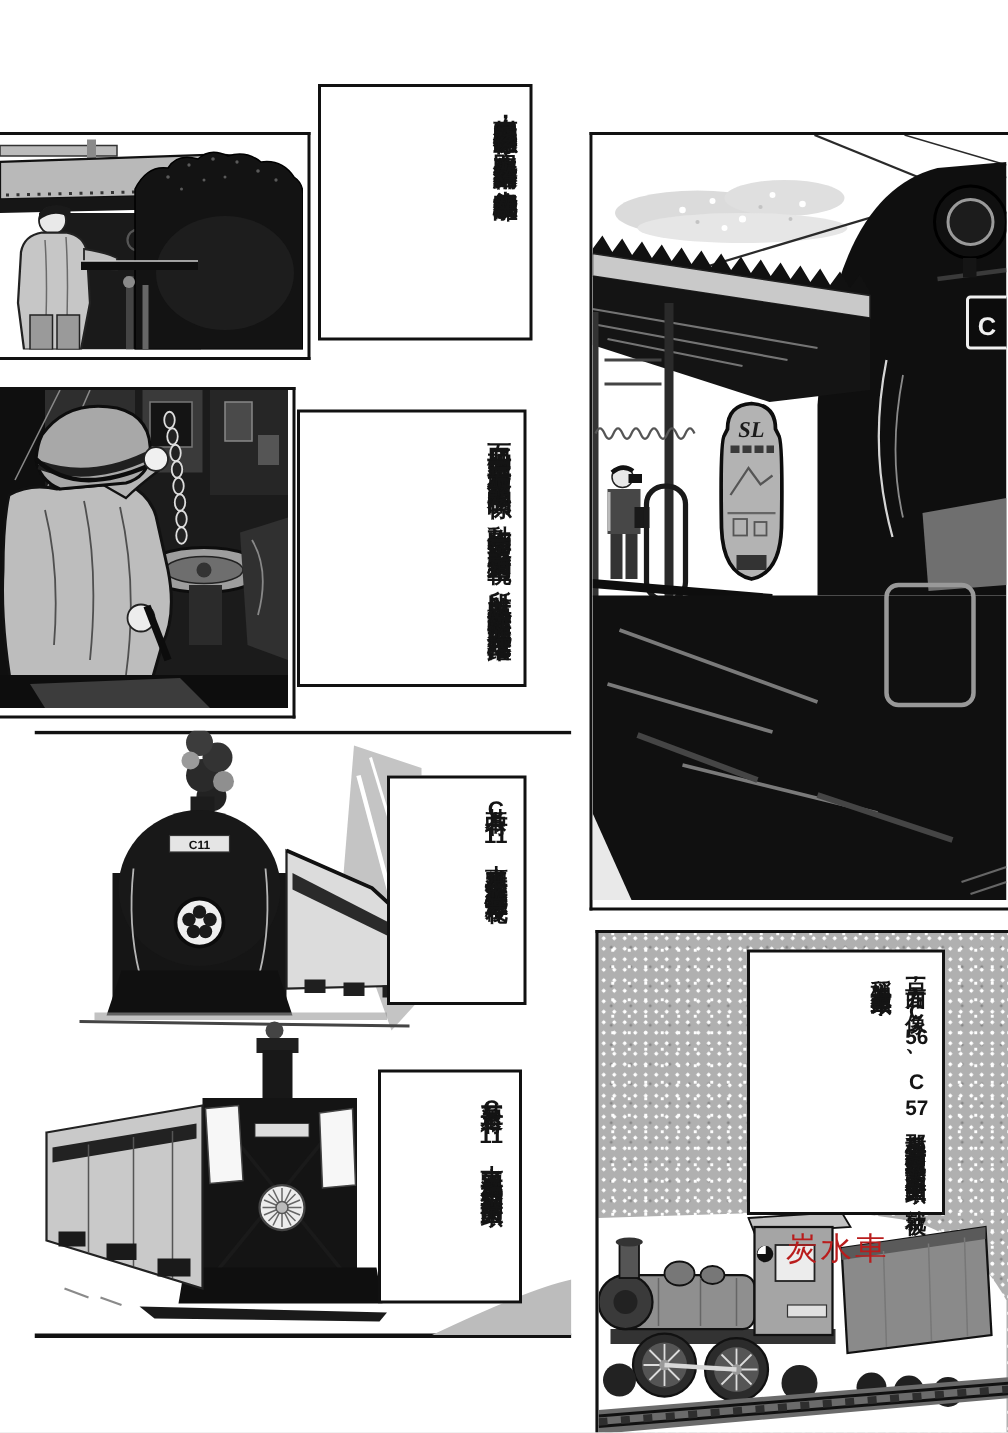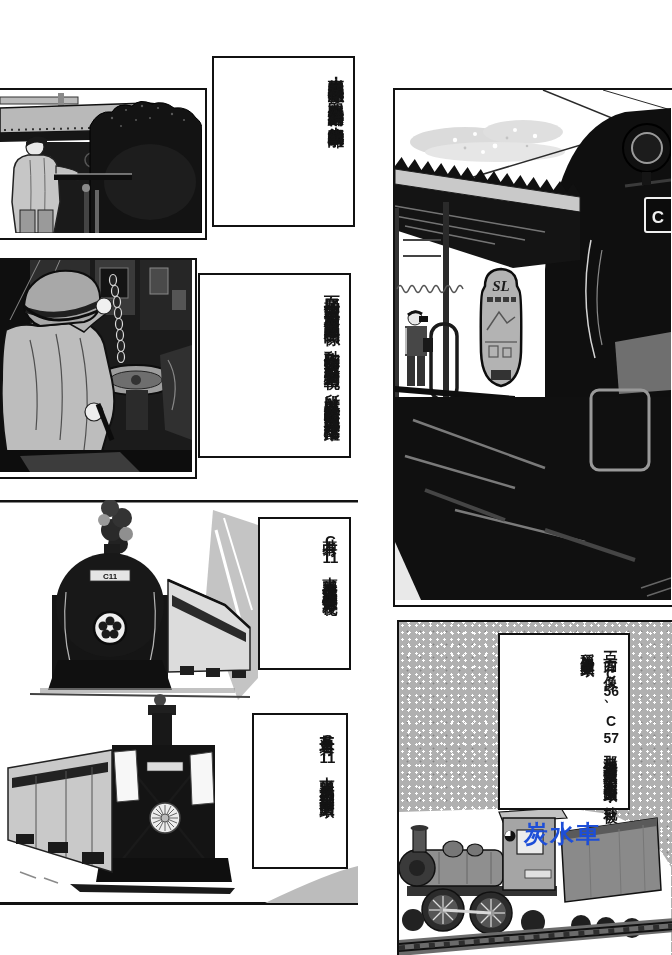--- a/index.html
+++ b/index.html
@@ -33,22 +33,22 @@
   .stipple{
     background-color:#b0b0b0;
     background-image:
       radial-gradient(#ffffff 1.2px, transparent 1.4px),
       radial-gradient(#ffffff 1px, transparent 1.2px),
       radial-gradient(#878787 0.9px, transparent 1.1px);
     background-size:7px 7px, 11px 11px, 13px 13px;
     background-position:0 0, 4px 6px, 2px 3px;
   }
   .tender-label{
-    position:absolute; z-index:7; font-weight:bold; color:#1d4ed8;
-    font-size:24px; letter-spacing:2px; white-space:nowrap;
+    position:absolute; z-index:7; font-weight:normal; color:#b91c1c;
+    font-size:21px; letter-spacing:2px; white-space:nowrap;
   }
 </style>
 </head>
 <body>
 
 <div class="page">
 
   <div class="panel b-trb" style="left:0;top:88px;width:205px;height:148px;">
     <svg width="202" height="143" viewBox="0 0 202 143">
       <rect x="0" y="0" width="202" height="143" fill="#ffffff"></rect>
@@ -245,21 +245,21 @@
         </g>
         <path d="M0,452 L26,510 L0,510 Z" fill="#e9e9e9"></path>
         <g stroke="#666" stroke-width="1.5">
           <line x1="246" y1="498" x2="276" y2="488"></line>
           <line x1="252" y1="506" x2="276" y2="498"></line>
         </g>
       </g>
     </svg>
   </div>
 
-  <div class="panel" style="left:0;top:500px;width:358px;height:449px;background:transparent;">
+  <div class="panel" style="left:0;top:487px;width:358px;height:449px;background:transparent;padding-left:23px;">
     <svg width="358" height="405" viewBox="0 0 358 405">
       <rect x="0" y="0" width="358" height="2.5" fill="#111"></rect>
       <rect x="0" y="402" width="358" height="3" fill="#111"></rect>
       <g>
         <path d="M213,10 L258,25 L258,178 L238,200 L205,108 Z" fill="#c4c4c4"></path>
         <line x1="216" y1="30" x2="240" y2="120" stroke="#fff" stroke-width="3"></line>
         <line x1="224" y1="18" x2="252" y2="110" stroke="#fff" stroke-width="2"></line>
       </g>
       <path d="M265,403 Q330,372 358,366 L358,403 Z" fill="#bcbcbc"></path>
 

